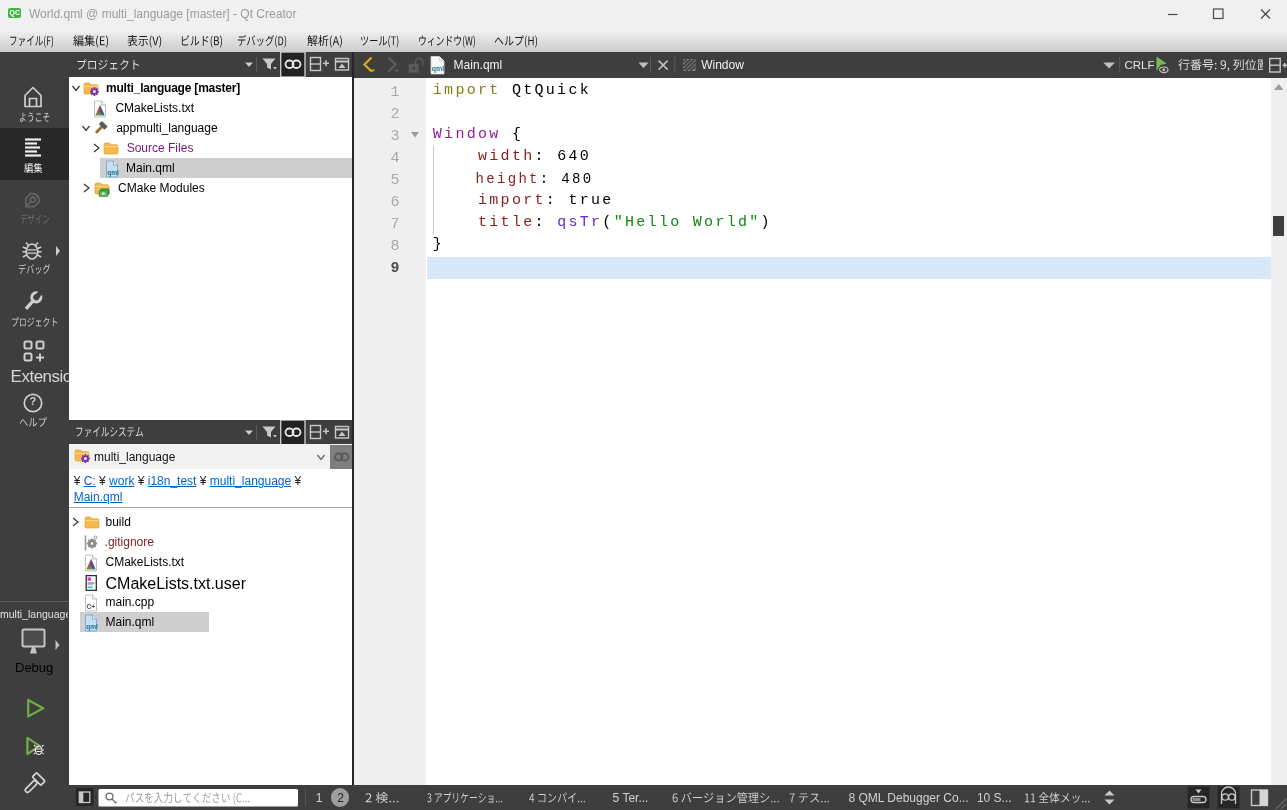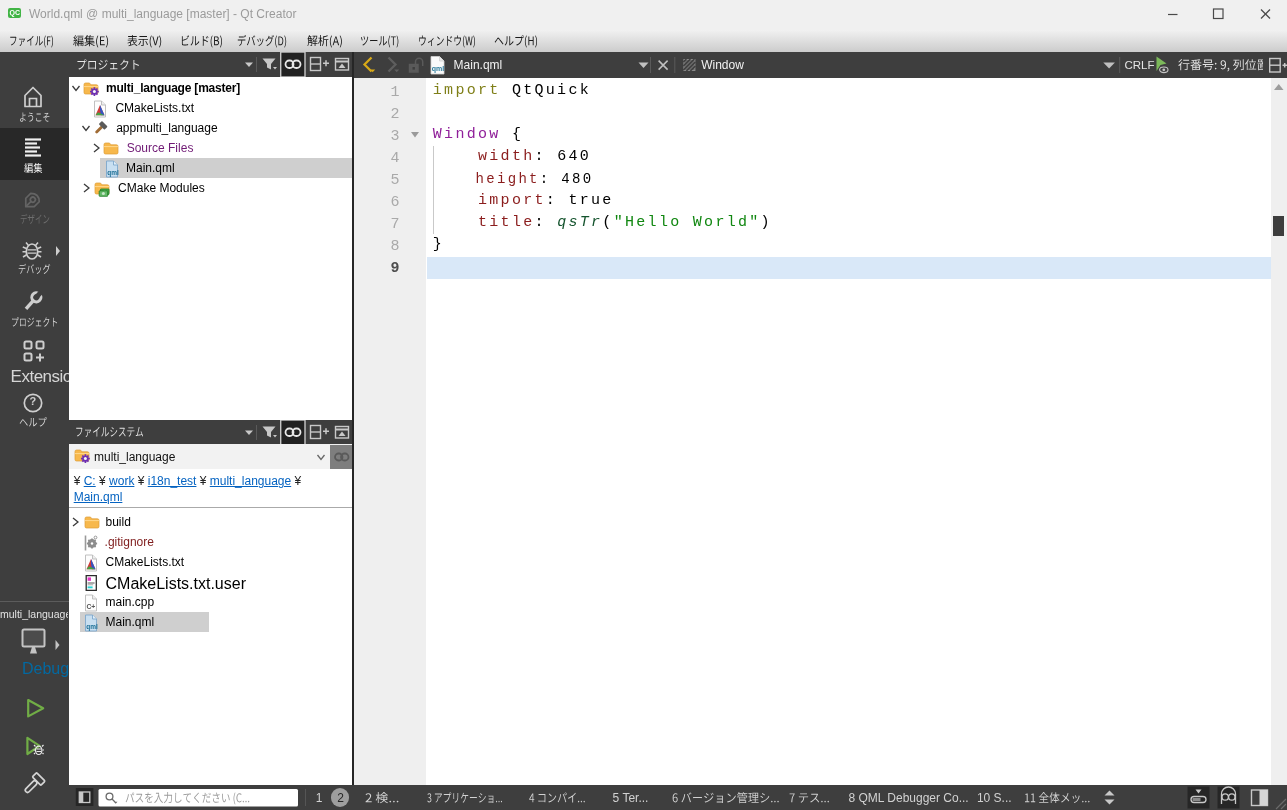--- a/index.html
+++ b/index.html
@@ -129,21 +129,21 @@
 <svg class="ab" style="left:10.6px;top:313.0px" width="48" height="18">
     <path transform="translate(0,13.2) scale(0.7152,1)" d="M8.9 -7.9Q8.9 -7.6 9.1 -7.4Q9.3 -7.2 9.6 -7.2Q9.9 -7.2 10.1 -7.4Q10.3 -7.6 10.3 -7.9Q10.3 -8.2 10.1 -8.4Q9.9 -8.6 9.6 -8.6Q9.3 -8.6 9.1 -8.4Q8.9 -8.2 8.9 -7.9ZM8.4 -7.9Q8.4 -8.2 8.5 -8.5Q8.7 -8.8 9.0 -9.0Q9.2 -9.1 9.6 -9.1Q9.9 -9.1 10.2 -9.0Q10.5 -8.8 10.7 -8.5Q10.8 -8.2 10.8 -7.9Q10.8 -7.6 10.7 -7.3Q10.5 -7.0 10.2 -6.8Q9.9 -6.7 9.6 -6.7Q9.2 -6.7 9.0 -6.8Q8.7 -7.0 8.5 -7.3Q8.4 -7.6 8.4 -7.9ZM9.3 -7.2Q9.3 -7.0 9.2 -6.9Q9.2 -6.8 9.1 -6.6Q9.1 -6.2 8.9 -5.7Q8.8 -5.1 8.6 -4.6Q8.4 -4.0 8.1 -3.5Q7.8 -3.0 7.5 -2.6Q7.0 -1.9 6.4 -1.4Q5.8 -0.8 5.0 -0.4Q4.2 0.1 3.2 0.4L2.4 -0.4Q3.5 -0.7 4.3 -1.1Q5.1 -1.5 5.7 -2.0Q6.3 -2.5 6.7 -3.1Q7.1 -3.6 7.4 -4.2Q7.7 -4.9 7.9 -5.5Q8.1 -6.1 8.2 -6.7Q8.0 -6.7 7.6 -6.7Q7.1 -6.7 6.6 -6.7Q6.0 -6.7 5.3 -6.7Q4.7 -6.7 4.1 -6.7Q3.5 -6.7 3.1 -6.7Q2.7 -6.7 2.5 -6.7Q2.2 -6.7 1.9 -6.7Q1.6 -6.6 1.4 -6.6V-7.6Q1.6 -7.6 1.8 -7.6Q2.0 -7.6 2.2 -7.5Q2.4 -7.5 2.5 -7.5Q2.7 -7.5 3.0 -7.5Q3.3 -7.5 3.8 -7.5Q4.3 -7.5 4.8 -7.5Q5.3 -7.5 5.9 -7.5Q6.4 -7.5 6.9 -7.5Q7.3 -7.5 7.6 -7.5Q7.9 -7.5 8.0 -7.5Q8.2 -7.5 8.3 -7.5Q8.5 -7.6 8.6 -7.6Z M12.6 -7.5Q12.9 -7.5 13.2 -7.5Q13.4 -7.5 13.6 -7.5Q13.7 -7.5 14.1 -7.5Q14.4 -7.5 14.9 -7.5Q15.4 -7.5 16.0 -7.5Q16.6 -7.5 17.1 -7.5Q17.7 -7.5 18.2 -7.5Q18.7 -7.5 19.0 -7.5Q19.4 -7.5 19.5 -7.5Q19.7 -7.5 19.9 -7.5Q20.2 -7.5 20.5 -7.5Q20.4 -7.3 20.4 -7.1Q20.4 -6.9 20.4 -6.7Q20.4 -6.6 20.4 -6.2Q20.4 -5.9 20.4 -5.5Q20.4 -5.0 20.4 -4.5Q20.4 -3.9 20.4 -3.4Q20.4 -2.9 20.4 -2.4Q20.4 -2.0 20.4 -1.7Q20.4 -1.3 20.4 -1.3Q20.4 -1.1 20.4 -0.9Q20.4 -0.7 20.4 -0.5Q20.4 -0.3 20.5 -0.1Q20.5 0.0 20.5 0.1H19.5Q19.5 0.0 19.5 -0.2Q19.5 -0.4 19.5 -0.7Q19.5 -0.9 19.5 -1.1Q19.5 -1.2 19.5 -1.6Q19.5 -1.9 19.5 -2.4Q19.5 -2.9 19.5 -3.5Q19.5 -4.1 19.5 -4.6Q19.5 -5.2 19.5 -5.6Q19.5 -6.1 19.5 -6.4Q19.5 -6.6 19.5 -6.6H13.5Q13.5 -6.6 13.5 -6.4Q13.5 -6.1 13.5 -5.6Q13.5 -5.2 13.5 -4.6Q13.5 -4.1 13.5 -3.5Q13.5 -2.9 13.5 -2.4Q13.5 -1.9 13.5 -1.6Q13.5 -1.2 13.5 -1.1Q13.5 -1.0 13.5 -0.8Q13.5 -0.6 13.5 -0.5Q13.5 -0.3 13.5 -0.1Q13.5 0.0 13.5 0.1H12.6Q12.6 0.0 12.6 -0.1Q12.6 -0.3 12.6 -0.5Q12.6 -0.7 12.6 -0.9Q12.6 -1.1 12.6 -1.3Q12.6 -1.4 12.6 -1.7Q12.6 -2.0 12.6 -2.5Q12.6 -2.9 12.6 -3.5Q12.6 -4.0 12.6 -4.5Q12.6 -5.0 12.6 -5.5Q12.6 -6.0 12.6 -6.3Q12.6 -6.6 12.6 -6.7Q12.6 -6.9 12.6 -7.1Q12.6 -7.3 12.6 -7.5ZM19.9 -1.4V-0.6H13.1V-1.4Z M29.9 -8.2Q30.0 -8.0 30.2 -7.7Q30.4 -7.4 30.6 -7.1Q30.8 -6.8 30.9 -6.5L30.3 -6.2Q30.1 -6.5 30.0 -6.8Q29.8 -7.1 29.6 -7.4Q29.5 -7.7 29.3 -7.9ZM31.3 -8.7Q31.5 -8.5 31.7 -8.2Q31.8 -7.9 32.0 -7.6Q32.2 -7.3 32.4 -7.1L31.7 -6.8Q31.6 -7.1 31.4 -7.4Q31.3 -7.7 31.1 -7.9Q30.9 -8.2 30.7 -8.5ZM25.2 -8.4Q25.4 -8.2 25.8 -8.0Q26.1 -7.8 26.4 -7.6Q26.8 -7.4 27.1 -7.2Q27.4 -6.9 27.6 -6.8L27.0 -6.1Q26.9 -6.2 26.6 -6.4Q26.3 -6.6 25.9 -6.9Q25.6 -7.1 25.2 -7.3Q24.9 -7.5 24.7 -7.6ZM23.5 -0.5Q24.1 -0.6 24.8 -0.8Q25.4 -1.0 26.0 -1.2Q26.7 -1.5 27.2 -1.8Q28.1 -2.3 28.9 -3.0Q29.7 -3.6 30.3 -4.3Q30.9 -5.0 31.4 -5.8L31.9 -4.9Q31.2 -3.8 30.1 -2.8Q29.0 -1.8 27.7 -1.0Q27.1 -0.7 26.5 -0.4Q25.8 -0.1 25.2 0.1Q24.5 0.3 24.0 0.4ZM23.5 -5.9Q23.8 -5.8 24.1 -5.6Q24.4 -5.4 24.8 -5.1Q25.1 -4.9 25.4 -4.7Q25.8 -4.5 25.9 -4.4L25.4 -3.6Q25.2 -3.8 24.9 -4.0Q24.6 -4.2 24.3 -4.4Q23.9 -4.6 23.6 -4.8Q23.3 -5.0 23.0 -5.1Z M35.2 -5.7Q35.4 -5.7 35.6 -5.7Q35.9 -5.6 36.0 -5.6H41.1Q41.3 -5.6 41.5 -5.7Q41.7 -5.7 41.8 -5.7V-4.8Q41.7 -4.8 41.5 -4.8Q41.3 -4.8 41.1 -4.8H36.0Q35.9 -4.8 35.6 -4.8Q35.4 -4.8 35.2 -4.8ZM38.0 -0.3V-5.2H38.9V-0.3ZM34.7 -0.8Q34.9 -0.8 35.1 -0.8Q35.3 -0.8 35.5 -0.8H41.6Q41.8 -0.8 42.0 -0.8Q42.2 -0.8 42.3 -0.8V0.1Q42.2 0.1 41.9 0.0Q41.7 0.0 41.6 0.0H35.5Q35.3 0.0 35.1 0.0Q34.9 0.1 34.7 0.1Z M53.6 -6.9Q53.5 -6.8 53.5 -6.6Q53.4 -6.4 53.3 -6.3Q53.2 -5.7 52.9 -5.1Q52.6 -4.4 52.3 -3.8Q51.9 -3.1 51.4 -2.5Q50.6 -1.6 49.6 -0.8Q48.5 -0.1 47.0 0.5L46.2 -0.2Q47.2 -0.5 48.0 -1.0Q48.8 -1.4 49.5 -1.9Q50.1 -2.4 50.6 -3.0Q51.0 -3.5 51.4 -4.1Q51.7 -4.7 52.0 -5.3Q52.2 -5.9 52.4 -6.4H48.3L48.6 -7.2Q48.8 -7.2 49.1 -7.2Q49.5 -7.2 50.0 -7.2Q50.4 -7.2 50.9 -7.2Q51.3 -7.2 51.7 -7.2Q52.0 -7.2 52.1 -7.2Q52.4 -7.2 52.5 -7.2Q52.7 -7.3 52.9 -7.3ZM49.9 -8.5Q49.8 -8.3 49.6 -8.1Q49.5 -7.8 49.4 -7.7Q49.1 -7.1 48.6 -6.4Q48.1 -5.7 47.4 -5.0Q46.7 -4.3 45.9 -3.7L45.1 -4.3Q45.8 -4.7 46.4 -5.2Q46.9 -5.7 47.3 -6.2Q47.8 -6.7 48.1 -7.2Q48.4 -7.6 48.5 -8.0Q48.6 -8.1 48.7 -8.4Q48.8 -8.7 48.9 -8.9Z M58.7 -1.0Q58.7 -1.1 58.7 -1.6Q58.7 -2.1 58.7 -2.7Q58.7 -3.3 58.7 -4.1Q58.7 -4.8 58.7 -5.4Q58.7 -6.1 58.7 -6.6Q58.7 -7.1 58.7 -7.4Q58.7 -7.6 58.7 -7.9Q58.7 -8.3 58.6 -8.5H59.7Q59.7 -8.3 59.6 -7.9Q59.6 -7.6 59.6 -7.4Q59.6 -6.9 59.6 -6.3Q59.6 -5.7 59.6 -5.1Q59.6 -4.4 59.6 -3.7Q59.6 -3.1 59.6 -2.5Q59.6 -1.9 59.6 -1.5Q59.6 -1.1 59.6 -1.0Q59.6 -0.8 59.6 -0.6Q59.6 -0.3 59.7 -0.1Q59.7 0.1 59.7 0.3H58.6Q58.7 0.1 58.7 -0.3Q58.7 -0.7 58.7 -1.0ZM59.4 -5.6Q60.0 -5.5 60.6 -5.2Q61.3 -5.0 62.0 -4.8Q62.6 -4.5 63.3 -4.2Q63.9 -4.0 64.3 -3.8L63.9 -2.8Q63.5 -3.1 62.9 -3.3Q62.3 -3.6 61.7 -3.9Q61.0 -4.1 60.5 -4.3Q59.9 -4.5 59.4 -4.7Z" fill="#d6d6d6"></path>
   </svg>
 <svg class="ab" style="left:19.3px;top:413.0px" width="29" height="18">
     <path transform="translate(0,13.2) scale(0.8455,1)" d="M0.7 -3.1Q0.9 -3.3 1.1 -3.4Q1.2 -3.6 1.5 -3.8Q1.7 -4.0 1.9 -4.3Q2.2 -4.6 2.5 -5.0Q2.8 -5.4 3.1 -5.7Q3.4 -6.1 3.6 -6.4Q4.1 -6.9 4.5 -7.0Q4.9 -7.0 5.5 -6.5Q5.8 -6.2 6.2 -5.8Q6.6 -5.4 7.0 -5.0Q7.4 -4.5 7.7 -4.2Q8.1 -3.8 8.6 -3.3Q9.0 -2.8 9.5 -2.3Q10.0 -1.8 10.4 -1.3L9.7 -0.5Q9.3 -1.0 8.8 -1.5Q8.4 -2.0 8.0 -2.5Q7.6 -3.0 7.2 -3.4Q7.0 -3.7 6.7 -4.0Q6.4 -4.3 6.1 -4.6Q5.8 -4.9 5.5 -5.2Q5.3 -5.5 5.1 -5.6Q4.8 -6.0 4.6 -5.9Q4.4 -5.9 4.1 -5.6Q3.9 -5.3 3.6 -5.0Q3.4 -4.7 3.1 -4.3Q2.8 -4.0 2.6 -3.7Q2.3 -3.3 2.1 -3.1Q2.0 -2.9 1.8 -2.7Q1.6 -2.4 1.5 -2.3Z M16.8 -0.2Q16.8 -0.4 16.8 -0.5Q16.8 -0.7 16.8 -0.9Q16.8 -1.0 16.8 -1.3Q16.8 -1.7 16.8 -2.3Q16.8 -2.8 16.8 -3.4Q16.8 -4.1 16.8 -4.7Q16.8 -5.4 16.8 -5.9Q16.8 -6.5 16.8 -6.9Q16.8 -7.3 16.8 -7.4Q16.8 -7.8 16.8 -8.0Q16.8 -8.2 16.8 -8.3H17.8Q17.8 -8.2 17.8 -8.0Q17.7 -7.7 17.7 -7.4Q17.7 -7.3 17.7 -6.9Q17.7 -6.5 17.7 -5.9Q17.7 -5.4 17.7 -4.8Q17.7 -4.1 17.7 -3.5Q17.7 -2.9 17.7 -2.4Q17.7 -1.9 17.7 -1.5Q17.7 -1.2 17.7 -1.1Q18.3 -1.3 18.8 -1.7Q19.4 -2.1 20.0 -2.6Q20.5 -3.2 20.9 -3.8L21.5 -3.0Q21.0 -2.4 20.4 -1.8Q19.7 -1.2 19.1 -0.8Q18.4 -0.3 17.7 0.0Q17.6 0.1 17.5 0.1Q17.4 0.2 17.3 0.3ZM11.7 -0.3Q12.4 -0.8 12.9 -1.5Q13.4 -2.2 13.6 -3.0Q13.8 -3.4 13.8 -3.9Q13.9 -4.5 13.9 -5.1Q14.0 -5.8 14.0 -6.4Q14.0 -7.0 14.0 -7.4Q14.0 -7.7 13.9 -7.9Q13.9 -8.0 13.9 -8.2H14.9Q14.9 -8.2 14.9 -8.0Q14.9 -7.9 14.9 -7.7Q14.8 -7.6 14.8 -7.4Q14.8 -7.0 14.8 -6.3Q14.8 -5.7 14.8 -5.0Q14.8 -4.4 14.7 -3.8Q14.6 -3.2 14.5 -2.7Q14.3 -1.9 13.8 -1.1Q13.2 -0.3 12.6 0.3Z M30.9 -7.9Q30.9 -7.6 31.1 -7.4Q31.3 -7.2 31.6 -7.2Q31.9 -7.2 32.1 -7.4Q32.3 -7.6 32.3 -7.9Q32.3 -8.2 32.1 -8.4Q31.9 -8.6 31.6 -8.6Q31.3 -8.6 31.1 -8.4Q30.9 -8.2 30.9 -7.9ZM30.4 -7.9Q30.4 -8.2 30.5 -8.5Q30.7 -8.8 31.0 -9.0Q31.2 -9.1 31.6 -9.1Q31.9 -9.1 32.2 -9.0Q32.5 -8.8 32.7 -8.5Q32.8 -8.2 32.8 -7.9Q32.8 -7.6 32.7 -7.3Q32.5 -7.0 32.2 -6.8Q31.9 -6.7 31.6 -6.7Q31.2 -6.7 31.0 -6.8Q30.7 -7.0 30.5 -7.3Q30.4 -7.6 30.4 -7.9ZM31.3 -7.2Q31.3 -7.0 31.2 -6.9Q31.2 -6.8 31.1 -6.6Q31.1 -6.2 30.9 -5.7Q30.8 -5.1 30.6 -4.6Q30.4 -4.0 30.1 -3.5Q29.8 -3.0 29.5 -2.6Q29.0 -1.9 28.4 -1.4Q27.8 -0.8 27.0 -0.4Q26.2 0.1 25.2 0.4L24.4 -0.4Q25.5 -0.7 26.3 -1.1Q27.1 -1.5 27.7 -2.0Q28.3 -2.5 28.7 -3.1Q29.1 -3.6 29.4 -4.2Q29.7 -4.9 29.9 -5.5Q30.1 -6.1 30.2 -6.7Q30.0 -6.7 29.6 -6.7Q29.1 -6.7 28.6 -6.7Q28.0 -6.7 27.3 -6.7Q26.7 -6.7 26.1 -6.7Q25.5 -6.7 25.1 -6.7Q24.7 -6.7 24.5 -6.7Q24.2 -6.7 23.9 -6.7Q23.6 -6.6 23.4 -6.6V-7.6Q23.6 -7.6 23.8 -7.6Q24.0 -7.6 24.2 -7.5Q24.4 -7.5 24.5 -7.5Q24.7 -7.5 25.0 -7.5Q25.3 -7.5 25.8 -7.5Q26.3 -7.5 26.8 -7.5Q27.3 -7.5 27.9 -7.5Q28.4 -7.5 28.9 -7.5Q29.3 -7.5 29.6 -7.5Q29.9 -7.5 30.0 -7.5Q30.2 -7.5 30.3 -7.5Q30.5 -7.6 30.6 -7.6Z" fill="#d6d6d6"></path>
   </svg>
 <div class="txt" style="left:10.6px;top:366.5px;width:69px;font-size:17px;letter-spacing:-0.5px;color:#d6d6d6">Extensions</div>
 <div class="ab" style="left:0;top:608px;width:68px;height:14px;overflow:hidden">
     <div class="txt" style="left:0px;top:0px;font-size:10.5px;color:#e2e2e2">multi_language</div>
   </div>
-<div class="txt" style="left:22px;top:660px;font-size:16px;color:#0369a1">Debug</div>
+<div class="txt" style="left:15px;top:660px;font-size:13px;color:#000000">Debug</div>
 <div class="ab" style="left:69px;top:52px;width:283.2px;height:25px;background:#3e3e3e"></div>
 <svg class="ab" style="left:76.0px;top:55.5px" width="66" height="18">
     <path transform="translate(0,13.2) scale(0.8972,1)" d="M9.7 -8.6Q9.7 -8.3 9.9 -8.1Q10.1 -7.8 10.5 -7.8Q10.8 -7.8 11.0 -8.1Q11.3 -8.3 11.3 -8.6Q11.3 -8.9 11.0 -9.2Q10.8 -9.4 10.5 -9.4Q10.1 -9.4 9.9 -9.2Q9.7 -8.9 9.7 -8.6ZM9.1 -8.6Q9.1 -9.0 9.3 -9.3Q9.5 -9.6 9.8 -9.8Q10.1 -10.0 10.5 -10.0Q10.8 -10.0 11.1 -9.8Q11.4 -9.6 11.6 -9.3Q11.8 -9.0 11.8 -8.6Q11.8 -8.2 11.6 -7.9Q11.4 -7.6 11.1 -7.5Q10.8 -7.3 10.5 -7.3Q10.1 -7.3 9.8 -7.5Q9.5 -7.6 9.3 -7.9Q9.1 -8.2 9.1 -8.6ZM10.2 -7.8Q10.1 -7.7 10.1 -7.5Q10.0 -7.4 10.0 -7.2Q9.9 -6.7 9.7 -6.2Q9.6 -5.6 9.3 -5.0Q9.1 -4.4 8.8 -3.8Q8.5 -3.2 8.2 -2.8Q7.6 -2.1 7.0 -1.5Q6.3 -0.9 5.4 -0.4Q4.6 0.1 3.5 0.4L2.6 -0.5Q3.8 -0.8 4.7 -1.2Q5.5 -1.6 6.2 -2.2Q6.8 -2.7 7.3 -3.4Q7.8 -3.9 8.1 -4.6Q8.4 -5.3 8.6 -6.0Q8.8 -6.7 8.9 -7.3Q8.7 -7.3 8.3 -7.3Q7.8 -7.3 7.2 -7.3Q6.5 -7.3 5.8 -7.3Q5.1 -7.3 4.5 -7.3Q3.9 -7.3 3.4 -7.3Q2.9 -7.3 2.8 -7.3Q2.4 -7.3 2.1 -7.3Q1.8 -7.3 1.6 -7.2V-8.3Q1.7 -8.3 1.9 -8.3Q2.1 -8.2 2.4 -8.2Q2.6 -8.2 2.8 -8.2Q2.9 -8.2 3.3 -8.2Q3.6 -8.2 4.2 -8.2Q4.7 -8.2 5.2 -8.2Q5.8 -8.2 6.4 -8.2Q7.0 -8.2 7.5 -8.2Q8.0 -8.2 8.3 -8.2Q8.7 -8.2 8.8 -8.2Q8.9 -8.2 9.1 -8.2Q9.3 -8.2 9.4 -8.3Z M13.8 -8.2Q14.1 -8.2 14.4 -8.2Q14.6 -8.2 14.8 -8.2Q15.0 -8.2 15.3 -8.2Q15.7 -8.2 16.3 -8.2Q16.8 -8.2 17.4 -8.2Q18.1 -8.2 18.7 -8.2Q19.3 -8.2 19.8 -8.2Q20.4 -8.2 20.8 -8.2Q21.1 -8.2 21.3 -8.2Q21.5 -8.2 21.8 -8.2Q22.0 -8.2 22.3 -8.2Q22.3 -8.0 22.3 -7.8Q22.3 -7.5 22.3 -7.3Q22.3 -7.2 22.3 -6.8Q22.3 -6.5 22.3 -6.0Q22.3 -5.4 22.3 -4.9Q22.3 -4.3 22.3 -3.7Q22.3 -3.1 22.3 -2.6Q22.3 -2.1 22.3 -1.8Q22.3 -1.5 22.3 -1.4Q22.3 -1.2 22.3 -1.0Q22.3 -0.8 22.3 -0.6Q22.3 -0.3 22.3 -0.1Q22.3 0.0 22.3 0.1H21.3Q21.3 0.0 21.3 -0.2Q21.3 -0.4 21.3 -0.7Q21.3 -1.0 21.3 -1.2Q21.3 -1.3 21.3 -1.7Q21.3 -2.1 21.3 -2.6Q21.3 -3.2 21.3 -3.8Q21.3 -4.4 21.3 -5.0Q21.3 -5.6 21.3 -6.1Q21.3 -6.6 21.3 -7.0Q21.3 -7.3 21.3 -7.3H14.8Q14.8 -7.3 14.8 -7.0Q14.8 -6.7 14.8 -6.2Q14.8 -5.6 14.8 -5.0Q14.8 -4.4 14.8 -3.8Q14.8 -3.2 14.8 -2.6Q14.8 -2.1 14.8 -1.7Q14.8 -1.4 14.8 -1.2Q14.8 -1.1 14.8 -0.9Q14.8 -0.7 14.8 -0.5Q14.8 -0.3 14.8 -0.1Q14.8 0.0 14.8 0.1H13.7Q13.7 0.0 13.7 -0.2Q13.8 -0.3 13.8 -0.5Q13.8 -0.8 13.8 -1.0Q13.8 -1.2 13.8 -1.4Q13.8 -1.5 13.8 -1.8Q13.8 -2.2 13.8 -2.7Q13.8 -3.2 13.8 -3.8Q13.8 -4.3 13.8 -4.9Q13.8 -5.5 13.8 -6.0Q13.8 -6.5 13.8 -6.8Q13.8 -7.2 13.8 -7.3Q13.8 -7.5 13.8 -7.7Q13.8 -8.0 13.8 -8.2ZM21.7 -1.5V-0.6H14.3V-1.5Z M32.6 -9.0Q32.7 -8.7 33.0 -8.4Q33.2 -8.1 33.4 -7.7Q33.6 -7.4 33.7 -7.1L33.0 -6.8Q32.9 -7.1 32.7 -7.4Q32.5 -7.8 32.3 -8.1Q32.1 -8.4 31.9 -8.7ZM34.2 -9.5Q34.3 -9.3 34.5 -9.0Q34.7 -8.7 35.0 -8.3Q35.2 -8.0 35.3 -7.7L34.6 -7.4Q34.5 -7.7 34.3 -8.0Q34.1 -8.4 33.9 -8.7Q33.7 -9.0 33.5 -9.2ZM27.5 -9.1Q27.7 -9.0 28.1 -8.8Q28.5 -8.5 28.8 -8.3Q29.2 -8.0 29.5 -7.8Q29.9 -7.6 30.1 -7.4L29.5 -6.6Q29.3 -6.8 29.0 -7.0Q28.6 -7.2 28.3 -7.5Q27.9 -7.7 27.5 -8.0Q27.2 -8.2 26.9 -8.3ZM25.7 -0.6Q26.3 -0.7 27.0 -0.9Q27.7 -1.1 28.4 -1.3Q29.1 -1.6 29.7 -1.9Q30.7 -2.5 31.5 -3.2Q32.4 -3.9 33.1 -4.7Q33.8 -5.5 34.2 -6.3L34.8 -5.4Q34.0 -4.2 32.8 -3.0Q31.6 -1.9 30.2 -1.1Q29.6 -0.7 28.9 -0.4Q28.2 -0.1 27.5 0.1Q26.8 0.3 26.2 0.4ZM25.7 -6.4Q25.9 -6.3 26.3 -6.1Q26.7 -5.9 27.0 -5.6Q27.4 -5.4 27.8 -5.2Q28.1 -5.0 28.3 -4.8L27.7 -4.0Q27.5 -4.1 27.2 -4.4Q26.9 -4.6 26.5 -4.8Q26.1 -5.1 25.8 -5.3Q25.4 -5.5 25.1 -5.6Z M38.4 -6.2Q38.6 -6.2 38.9 -6.2Q39.1 -6.2 39.3 -6.2H44.8Q45.0 -6.2 45.2 -6.2Q45.5 -6.2 45.6 -6.2V-5.2Q45.5 -5.3 45.2 -5.3Q45.0 -5.3 44.8 -5.3H39.3Q39.1 -5.3 38.9 -5.3Q38.6 -5.3 38.4 -5.2ZM41.5 -0.4V-5.7H42.5V-0.4ZM37.9 -0.9Q38.1 -0.9 38.3 -0.9Q38.5 -0.9 38.7 -0.9H45.4Q45.6 -0.9 45.8 -0.9Q46.0 -0.9 46.2 -0.9V0.1Q46.0 0.1 45.7 0.1Q45.5 0.0 45.4 0.0H38.7Q38.5 0.0 38.3 0.1Q38.1 0.1 37.9 0.1Z M58.5 -7.5Q58.4 -7.4 58.3 -7.2Q58.2 -7.0 58.2 -6.9Q58.0 -6.3 57.7 -5.6Q57.4 -4.8 57.0 -4.1Q56.6 -3.4 56.1 -2.7Q55.2 -1.7 54.1 -0.9Q53.0 -0.1 51.3 0.5L50.4 -0.3Q51.5 -0.6 52.4 -1.0Q53.3 -1.5 54.0 -2.1Q54.7 -2.6 55.2 -3.3Q55.7 -3.8 56.1 -4.5Q56.4 -5.1 56.7 -5.8Q57.0 -6.5 57.1 -7.0H52.7L53.1 -7.9Q53.2 -7.9 53.6 -7.9Q54.0 -7.9 54.5 -7.9Q55.0 -7.9 55.5 -7.9Q56.0 -7.9 56.4 -7.9Q56.8 -7.9 56.9 -7.9Q57.1 -7.9 57.3 -7.9Q57.5 -7.9 57.7 -8.0ZM54.4 -9.3Q54.3 -9.1 54.1 -8.8Q54.0 -8.5 53.9 -8.4Q53.6 -7.7 53.0 -7.0Q52.5 -6.2 51.7 -5.4Q51.0 -4.7 50.0 -4.1L49.2 -4.7Q50.0 -5.1 50.6 -5.7Q51.2 -6.2 51.7 -6.8Q52.1 -7.3 52.4 -7.8Q52.8 -8.3 53.0 -8.7Q53.1 -8.9 53.2 -9.2Q53.3 -9.5 53.3 -9.7Z M64.0 -1.1Q64.0 -1.2 64.0 -1.7Q64.0 -2.2 64.0 -2.9Q64.0 -3.6 64.0 -4.4Q64.0 -5.2 64.0 -5.9Q64.0 -6.7 64.0 -7.2Q64.0 -7.8 64.0 -8.0Q64.0 -8.3 64.0 -8.7Q64.0 -9.0 64.0 -9.3H65.1Q65.1 -9.0 65.1 -8.7Q65.0 -8.3 65.0 -8.0Q65.0 -7.6 65.0 -6.9Q65.0 -6.3 65.0 -5.5Q65.0 -4.8 65.0 -4.1Q65.1 -3.3 65.1 -2.7Q65.1 -2.1 65.1 -1.6Q65.1 -1.2 65.1 -1.1Q65.1 -0.9 65.1 -0.6Q65.1 -0.4 65.1 -0.1Q65.1 0.2 65.1 0.4H64.0Q64.0 0.1 64.0 -0.3Q64.0 -0.7 64.0 -1.1ZM64.8 -6.1Q65.4 -6.0 66.1 -5.7Q66.9 -5.5 67.6 -5.2Q68.3 -4.9 69.0 -4.6Q69.7 -4.4 70.2 -4.1L69.8 -3.1Q69.2 -3.4 68.6 -3.7Q67.9 -3.9 67.3 -4.2Q66.6 -4.5 66.0 -4.7Q65.3 -4.9 64.8 -5.1Z" fill="#e6e6e6"></path>
   </svg>
 <svg class="ab" style="left:240px;top:52px" width="113" height="25" fill="none" stroke="#c8c8c8" stroke-width="1.4">
 <path d="M5 10.5 L13 10.5 L9 15 Z" fill="#c8c8c8" stroke="none"></path>
 <line x1="16.5" y1="5" x2="16.5" y2="20" stroke="#5a5a5a" stroke-width="1"></line>
 <path d="M22.5 6.5 L35.5 6.5 L31 12 L31 17.5 L27 15.5 L27 12 Z" fill="#c8c8c8" stroke="none"></path>
 <path d="M33 15 L37 15 L35 17.5 Z" fill="#c8c8c8" stroke="none"></path>
 <rect x="40.7" y="0" width="24.3" height="25" fill="#222"></rect>
@@ -436,21 +436,21 @@
 <svg class="ab" style="left:410px;top:130px" width="10" height="9">
     <path d="M1 2 L9 2 L5 7.5 Z" fill="#9a9a9a"></path>
   </svg>
 <div class="ab" style="left:426.5px;top:256.5px;width:844px;height:22px;background:#d9e8f8"></div>
 <div class="ab" style="left:433.2px;top:146px;width:1px;height:88px;background:#c9c9c9"></div>
 <div class="txt mono" style="left:432.8px;top:80px;height:22px;line-height:22px;font-size:15px;letter-spacing:2.3px;color:#000"><span style="color:#7f7f18">import</span> QtQuick</div>
 <div class="txt mono" style="left:432.8px;top:124px;height:22px;line-height:22px;font-size:15px;letter-spacing:2.3px;color:#000"><span style="color:#90209a">Window</span> {</div>
 <div class="txt mono" style="left:432.8px;top:146px;height:22px;line-height:22px;font-size:15px;letter-spacing:2.3px;color:#000">    <span style="color:#8b1d1d">width</span>: 640</div>
 <div class="txt mono" style="left:432.8px;top:168px;height:22px;line-height:22px;font-size:14px;letter-spacing:2.3px;color:#000">    <span style="color:#8b1d1d">height</span>: 480</div>
 <div class="txt mono" style="left:432.8px;top:190px;height:22px;line-height:22px;font-size:15px;letter-spacing:2.3px;color:#000">    <span style="color:#8b1d1d">import</span>: true</div>
-<div class="txt mono" style="left:432.8px;top:212px;height:22px;line-height:22px;font-size:15px;letter-spacing:2.3px;color:#000">    <span style="color:#8b1d1d">title</span>: <span style="color:#14532d;font-style:italic">qsTr</span>(<span style="color:#108710">"Hello World"</span>)</div>
+<div class="txt mono" style="left:432.8px;top:212px;height:22px;line-height:22px;font-size:15px;letter-spacing:2.3px;color:#000">    <span style="color:#8b1d1d">title</span>: <span style="color:#6d28d9;">qsTr</span>(<span style="color:#108710">"Hello World"</span>)</div>
 <div class="txt mono" style="left:432.8px;top:234px;height:22px;line-height:22px;font-size:15px;letter-spacing:2.3px;color:#000">}</div>
 <div class="ab" style="left:1271px;top:78px;width:16px;height:707px;background:#efefef"></div>
 <svg class="ab" style="left:1273px;top:82px" width="12" height="10">
     <path d="M1 8 L10.5 8 L5.75 2 Z" fill="#9d9d9d"></path>
   </svg>
 <div class="ab" style="left:1272.6px;top:216px;width:11.5px;height:19.5px;background:#3d3d3d"></div>
 <div class="ab" style="left:0;top:785px;width:1287px;height:25px;background:#3e3e3e"></div>
 <svg class="ab" style="left:70px;top:785px" width="240" height="25" fill="none">
 <rect x="5.8" y="3" width="17.6" height="18" fill="#262626"></rect>
 <rect x="9.3" y="7" width="10.5" height="10.5" stroke="#c8c8c8" stroke-width="1.3"></rect>

